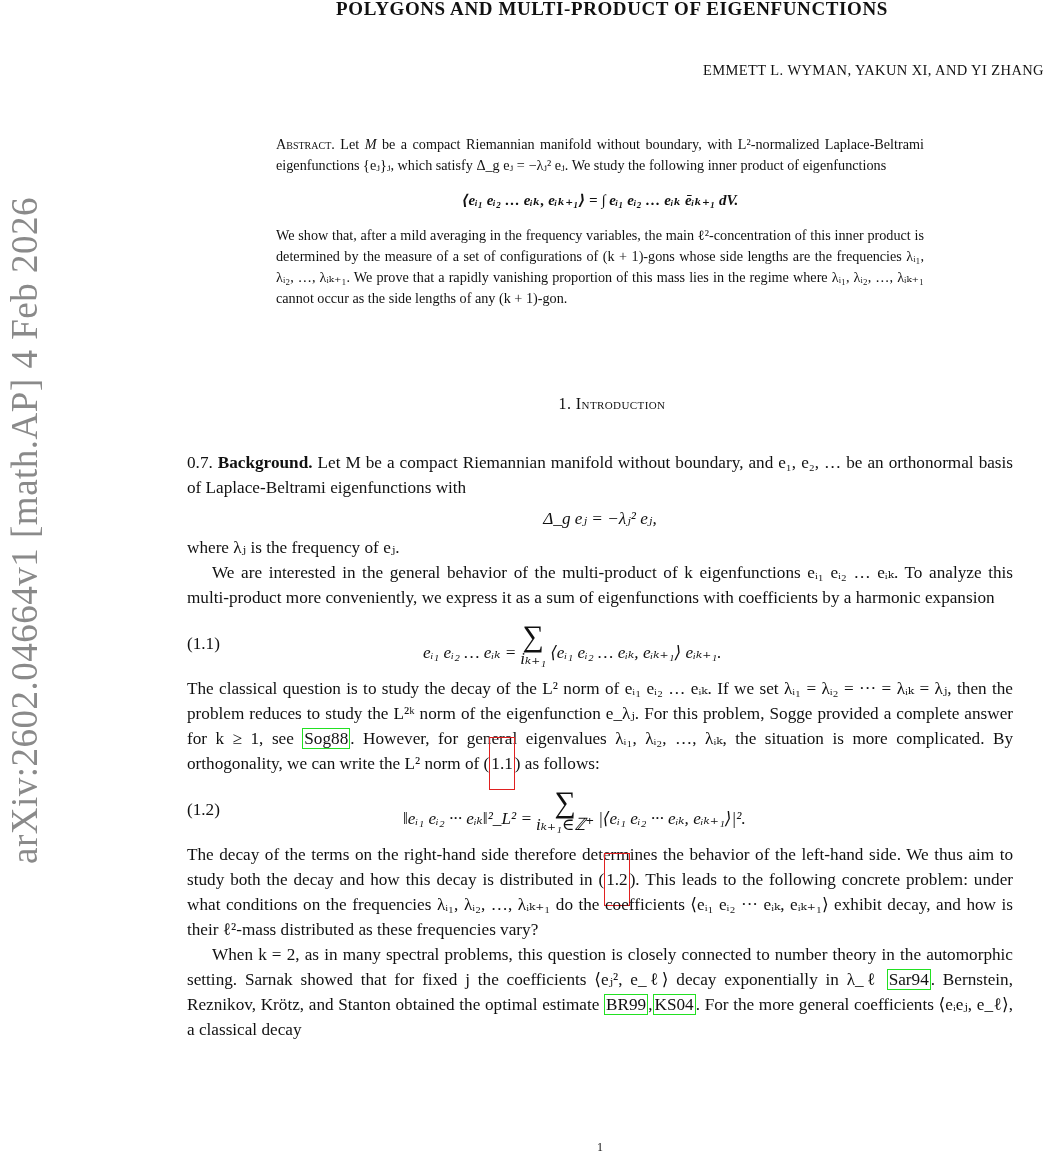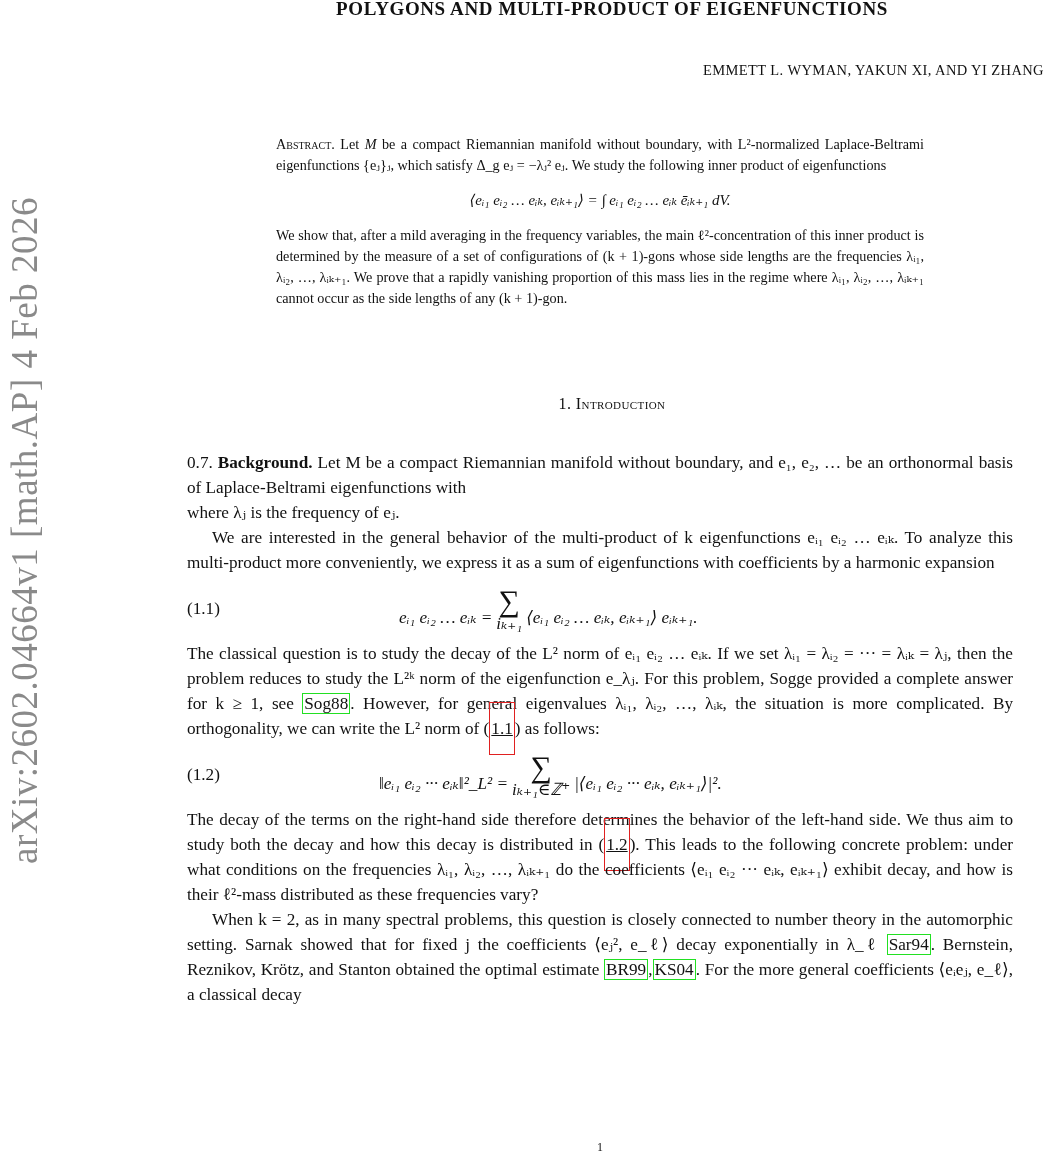--- a/index.html
+++ b/index.html
@@ -27,47 +27,47 @@
   .authors {
     left: 180px; width: 864px; top: 62px; text-align: right;
     font-size: 14.5px; letter-spacing: 0.4px;
   }
   .abstract {
     left: 262px; width: 676px; top: 120px;
     font-size: 14.2px; line-height: 21px; text-align: justify;
   }
   .abstract p { margin: 14px; }
   .sc { font-variant: small-caps; }
-  .abstract .display { text-align: center; margin: 12px 0 14px 0; font-size: 15px; }
+  .abstract .display { text-align: center; margin: 12px 0 14px 0; font-size: 15px; font-weight: bold; }
   i, .m { font-style: italic; }
   .section-title {
     left: 180px; width: 864px; top: 395px; text-align: center;
     font-size: 16px; letter-spacing: 0.4px;
   }
   .body-text {
     left: 187px; width: 826px; top: 450px;
     font-size: 17.2px; line-height: 25px; text-align: justify;
   }
   .body-text p { margin: 0; }
   .indent { text-indent: 25px; }
   .centered { text-align: center; margin: 6px 0 4px 0; }
   .eq {
     position: relative; display: flex; align-items: center;
-    margin: 8px 0 8px 0; height: 50px;
+    margin: 8px 0 8px 0; height: 50px; gap: 24px;
   }
   .eq-num { width: 200px; flex: 0 0 auto; }
   .eq-body { flex: 1 1 auto; display: flex; align-items: flex-end; padding-left: 12px; }
   .sum {
     display: inline-flex; flex-direction: column; align-items: center;
     margin: 0 4px; vertical-align: middle;
   }
   .sum .sigma { font-size: 30px; line-height: 30px; font-style: normal; }
   .sum .under { font-size: 17px; font-style: italic; line-height: 12px; margin-top: 2px; }
   .cite { border: 1.5px solid #22e022; padding: 0 1px; }
-  .eqref { border: 1.5px solid #e02020; padding: 16px 1px; text-decoration: underline; }
+  .eqref { border: 1.5px solid #e02020; padding: 16px 1px; }
   .page-num {
     left: 180px; width: 840px; top: 1140px; text-align: center; font-size: 12px;
   }
   b { font-weight: bold; }
 </style>
 </head>
 <body>
 
 <div class="stamp">
   <span>arXiv:2602.04664v1  [math.AP]  4 Feb 2026</span>
@@ -82,20 +82,21 @@
   <p>We show that, after a mild averaging in the frequency variables, the main ℓ²-concentration of this inner product is determined by the measure of a set of configurations of (k + 1)-gons whose side lengths are the frequencies λᵢ₁, λᵢ₂, …, λᵢₖ₊₁. We prove that a rapidly vanishing proportion of this mass lies in the regime where λᵢ₁, λᵢ₂, …, λᵢₖ₊₁ cannot occur as the side lengths of any (k + 1)-gon.</p>
 </div>
 
 <div class="abs section-title">
   <span>1.</span>
   <span class="sc">Introduction</span>
 </div>
 
 <div class="abs body-text">
   <p><span>0.7.</span> <b>Background.</b><span> Let M be a compact Riemannian manifold without boundary, and e₁, e₂, … be an orthonormal basis of Laplace-Beltrami eigenfunctions with</span></p>
+  <div class="centered m">Δ_g eⱼ = −λⱼ² eⱼ,</div>
   <p>where λⱼ is the frequency of eⱼ.</p>
   <p class="indent">We are interested in the general behavior of the multi-product of k eigenfunctions eᵢ₁ eᵢ₂ … eᵢₖ. To analyze this multi-product more conveniently, we express it as a sum of eigenfunctions with coefficients by a harmonic expansion</p>
 
   <div class="eq">
     <span class="eq-num">(1.1)</span>
     <span class="eq-body" style="padding-left:12px;">
       <span class="m">eᵢ₁ eᵢ₂ … eᵢₖ =</span>
       <span class="sum">
         <span class="sigma">∑</span>
         <span class="under">iₖ₊₁</span>

